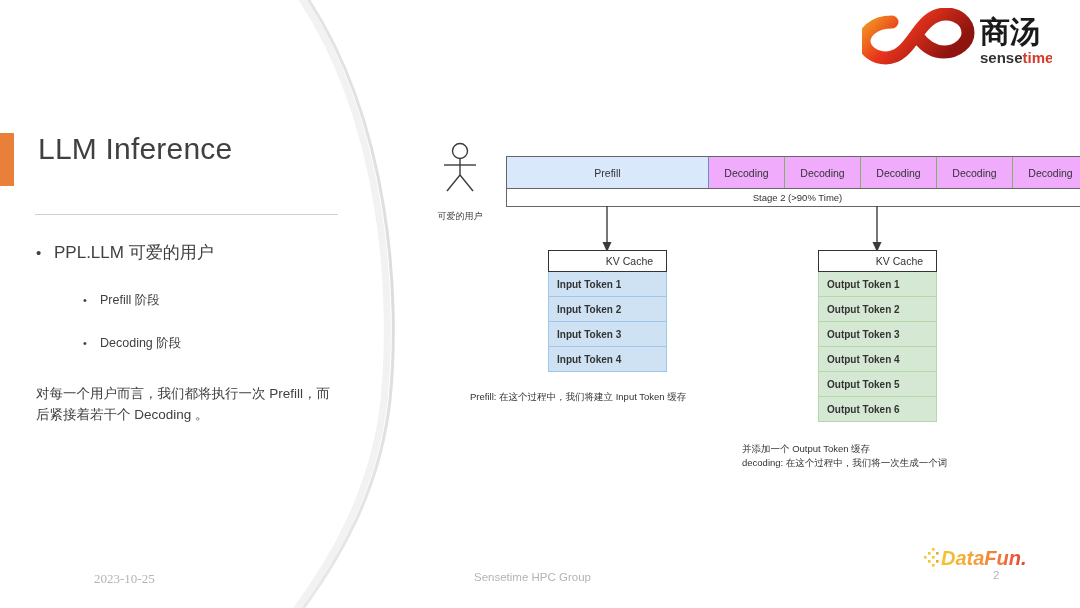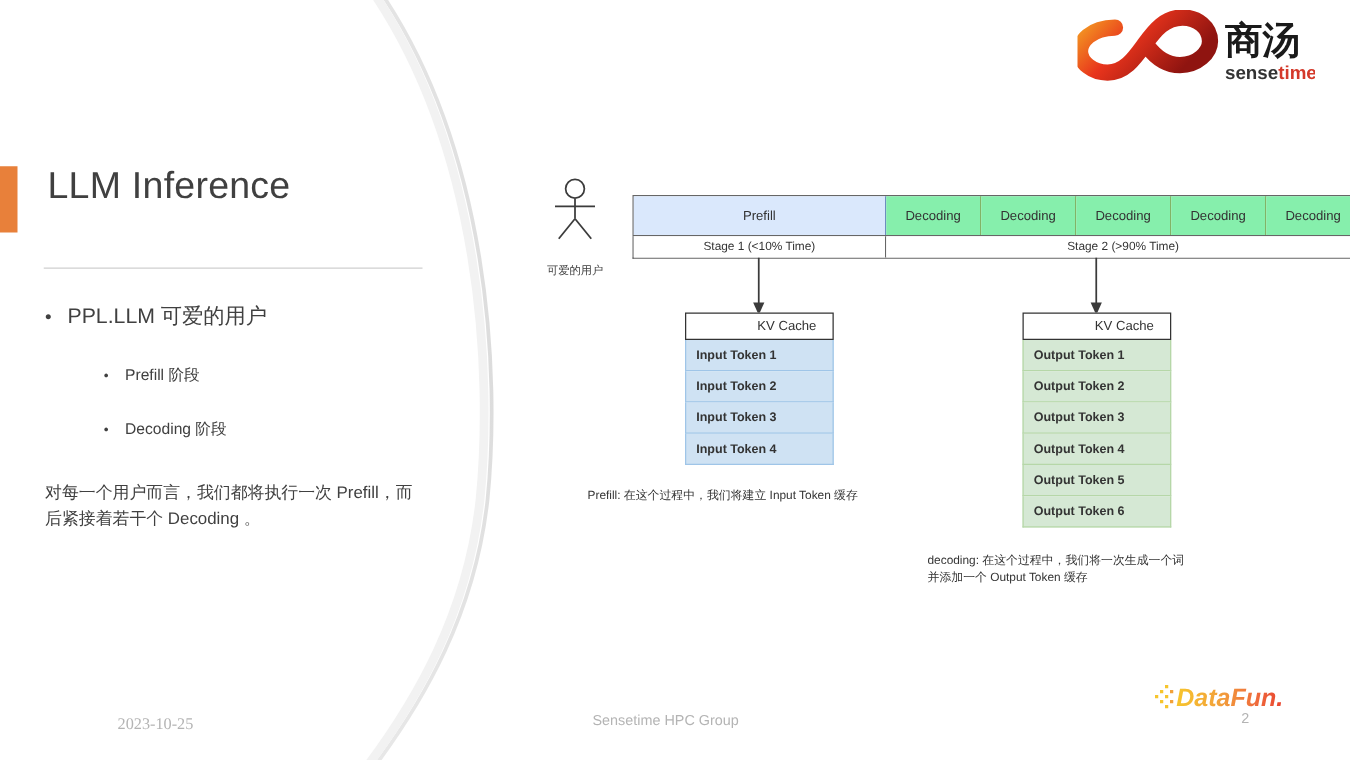--- a/index.html
+++ b/index.html
@@ -177,21 +177,21 @@
     border-right: 1px solid #6c8ebf;
     box-sizing: border-box;
     display: flex;
     align-items: center;
     justify-content: center;
     font-size: 10.5px;
     color: #333333;
   }
   .tl-dec {
     flex: 1;
-    background: #86efac;
+    background: #f0abfc;
     border-right: 1px solid #82b366;
     box-sizing: border-box;
     display: flex;
     align-items: center;
     justify-content: center;
     font-size: 10.5px;
     color: #333333;
   }
   .tl-dec:last-child { border-right: none; }
   .tl-row2 {
@@ -372,23 +372,20 @@
       <span>Decoding</span>
     </div>
     <div class="tl-dec">
       <span>Decoding</span>
     </div>
     <div class="tl-dec">
       <span>Decoding</span>
     </div>
   </div>
   <div class="tl-row2">
-    <div class="tl-stage1">
-      <span>Stage 1 (&lt;10% Time)</span>
-    </div>
     <div class="tl-stage2">
       <span>Stage 2 (&gt;90% Time)</span>
     </div>
   </div>
 </div>
 
 <svg class="connector left" viewBox="0 0 14 48" xmlns="http://www.w3.org/2000/svg">
   <line x1="7" y1="0" x2="7" y2="38" stroke="#3b3b3b" stroke-width="1.4"></line>
   <polygon points="7,46 2.5,36 11.5,36" fill="#3b3b3b"></polygon>
 </svg>
@@ -409,22 +406,22 @@
 <div class="kvbox right">
   <div class="kv-header">KV Cache</div>
   <div class="kv-row">Output Token 1</div>
   <div class="kv-row">Output Token 2</div>
   <div class="kv-row">Output Token 3</div>
   <div class="kv-row">Output Token 4</div>
   <div class="kv-row">Output Token 5</div>
   <div class="kv-row">Output Token 6</div>
 </div>
 <div class="caption right-cap">
+  <div>并添加一个 Output Token 缓存</div>
   <div>decoding: 在这个过程中，我们将一次生成一个词</div>
-  <div>并添加一个 Output Token 缓存</div>
 </div>
 
 <div class="footer-date">2023-10-25</div>
 <div class="footer-center">Sensetime HPC Group</div>
 <div class="page-num">2</div>
 
 <svg class="datafun-logo" viewBox="0 0 120 26" xmlns="http://www.w3.org/2000/svg">
   <defs>
     <linearGradient id="dfGrad" x1="0" y1="0" x2="1" y2="0">
       <stop offset="0%" stop-color="#f7c52d"></stop>

